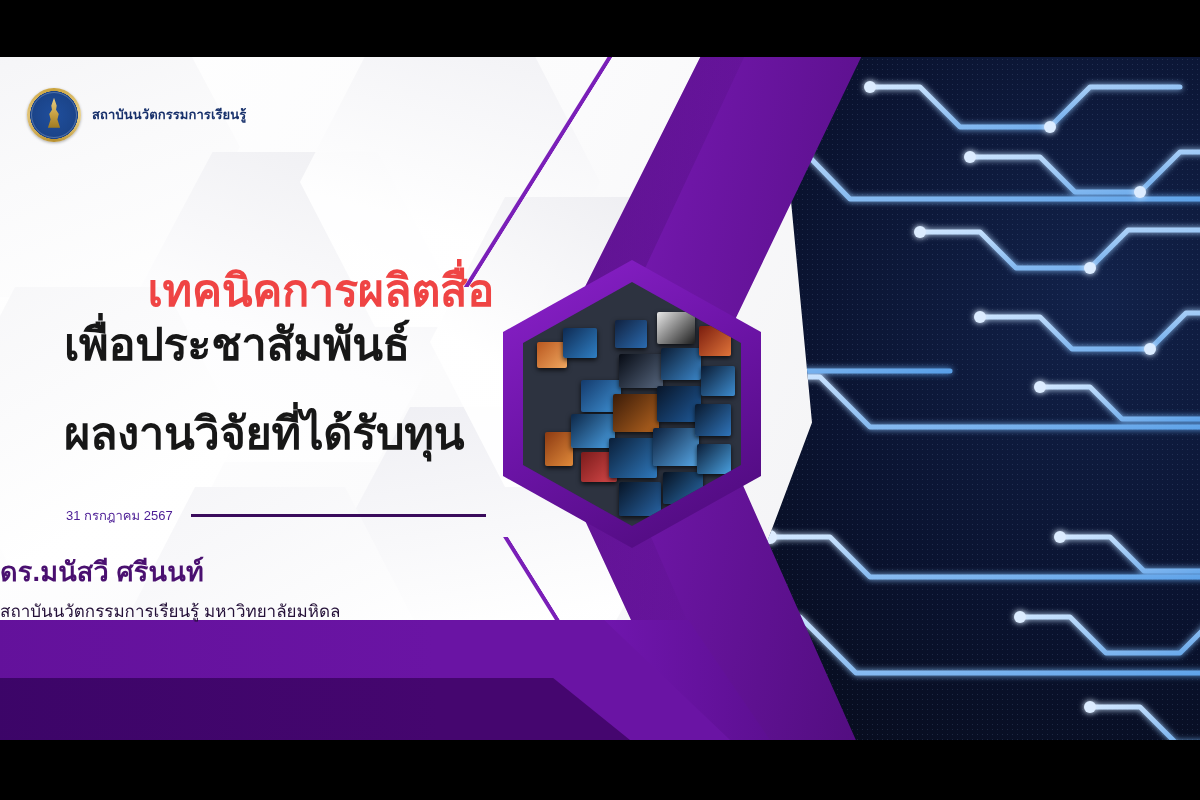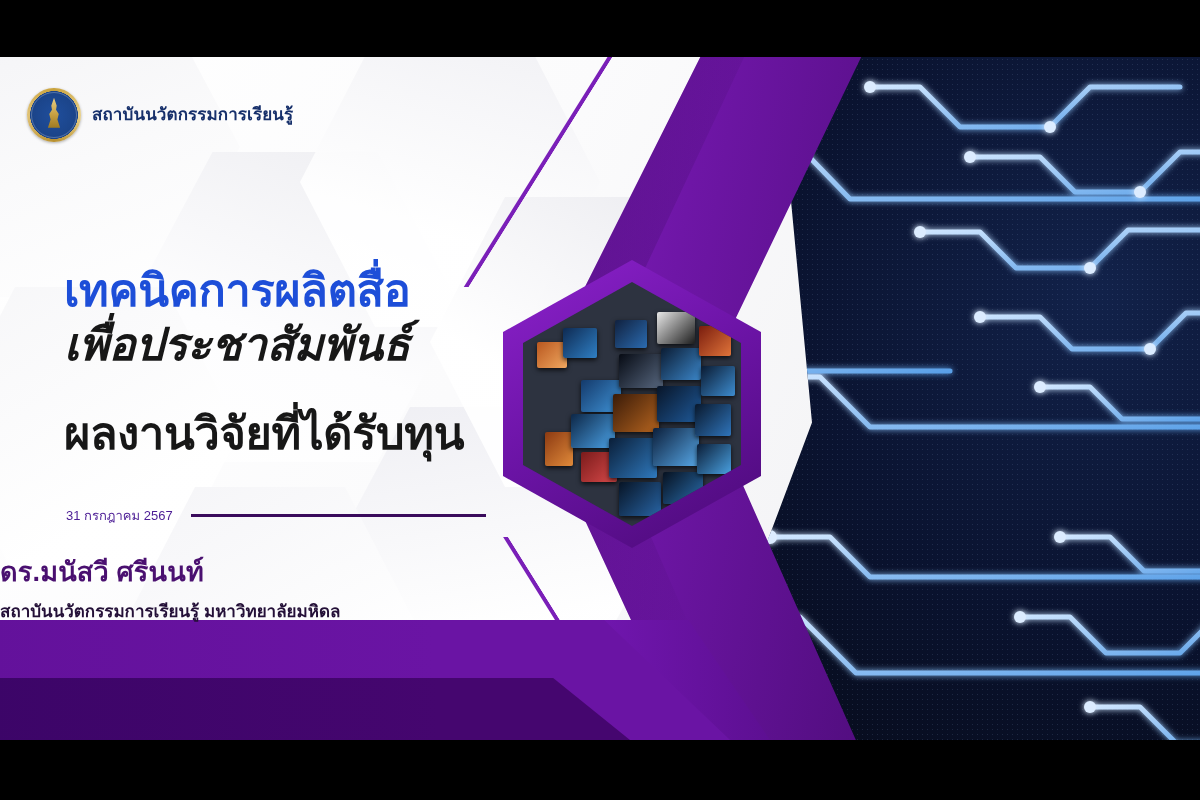--- a/index.html
+++ b/index.html
@@ -183,38 +183,38 @@
   .seal-ring{
     position:absolute; left:4px; top:4px; right:4px; bottom:4px;
     border-radius:50%;
     border:1px solid rgba(255,255,255,.25);
   }
   .logo-text{ line-height:1.08; }
   .logo-th{
     font-size:22px; font-weight:700; color:#17306B; letter-spacing:.2px;
   }
   .logo-sub{
-    font-size:17px; font-weight:700; color:#17306B; letter-spacing:.1px;
+    font-size:13px; font-weight:700; color:#17306B; letter-spacing:.1px;
   }
 
   
   .headline{
     position:absolute; z-index:40;
     left:64px; top:207px;
     width:430px;
   }
   .hl{
     font-weight:700;
     font-size:45px;
     line-height:1.20;
     letter-spacing:-.3px;
     white-space:nowrap;
   }
-  .hl.l1{ color:#1d4ed8; }
-  .hl.l2{ color:#171717;font-style:italic; }
+  .hl.l1{ color:#ef4444;text-align:right; }
+  .hl.l2{ color:#171717; }
   .hl.l3{ color:#171717;margin-top:35px; }
 
   .dateline{
     position:absolute; z-index:40;
     left:66px; top:448px;
     width:420px;
     display:flex; align-items:center; gap:18px;
   }
   .date-txt{
     font-size:13px; color:#4c1d95; font-weight:400; white-space:nowrap;
@@ -230,21 +230,21 @@
     left:0; top:493px;
     width:500px;
     text-align:left;
   }
   .sp-name{
     font-size:27px; font-weight:700; color:#4A1070;
     letter-spacing:.2px;
   }
   .sp-org{
     margin-top:4px;
-    font-size:17px; font-weight:700; color:#241038;
+    font-size:17px; font-weight:400; color:#241038;
   }
 
   
   .media-word{
     position:absolute; z-index:35;
     left:775px; top:279px;
     font-size:108px;
     font-weight:700;
     letter-spacing:2px;
     color:#ffffff;

